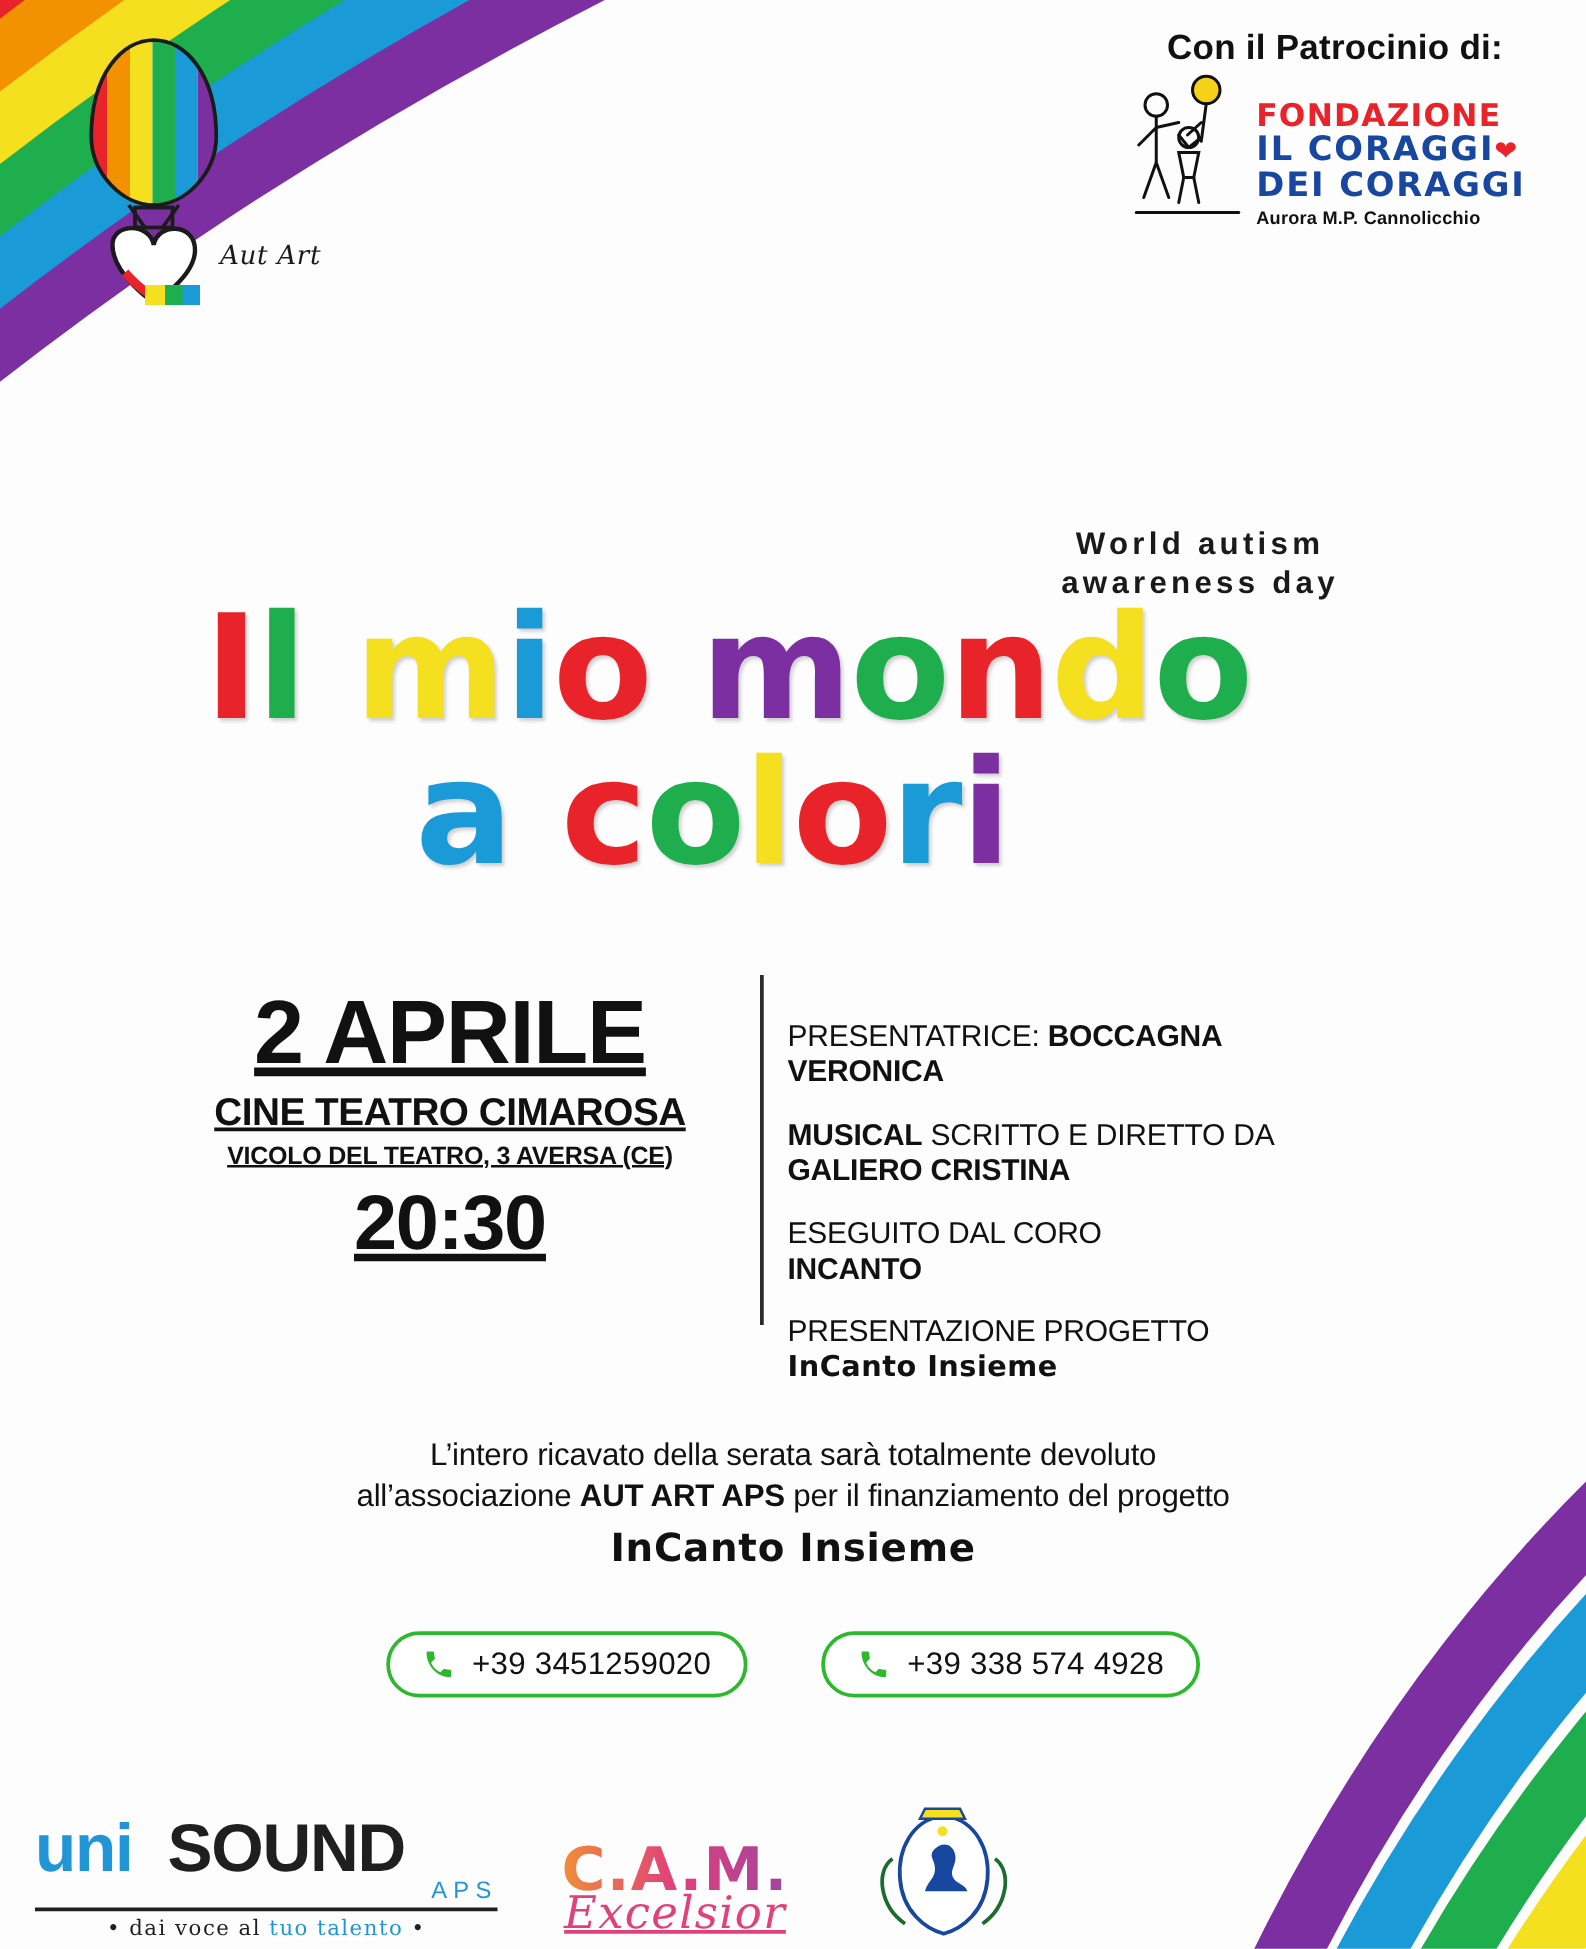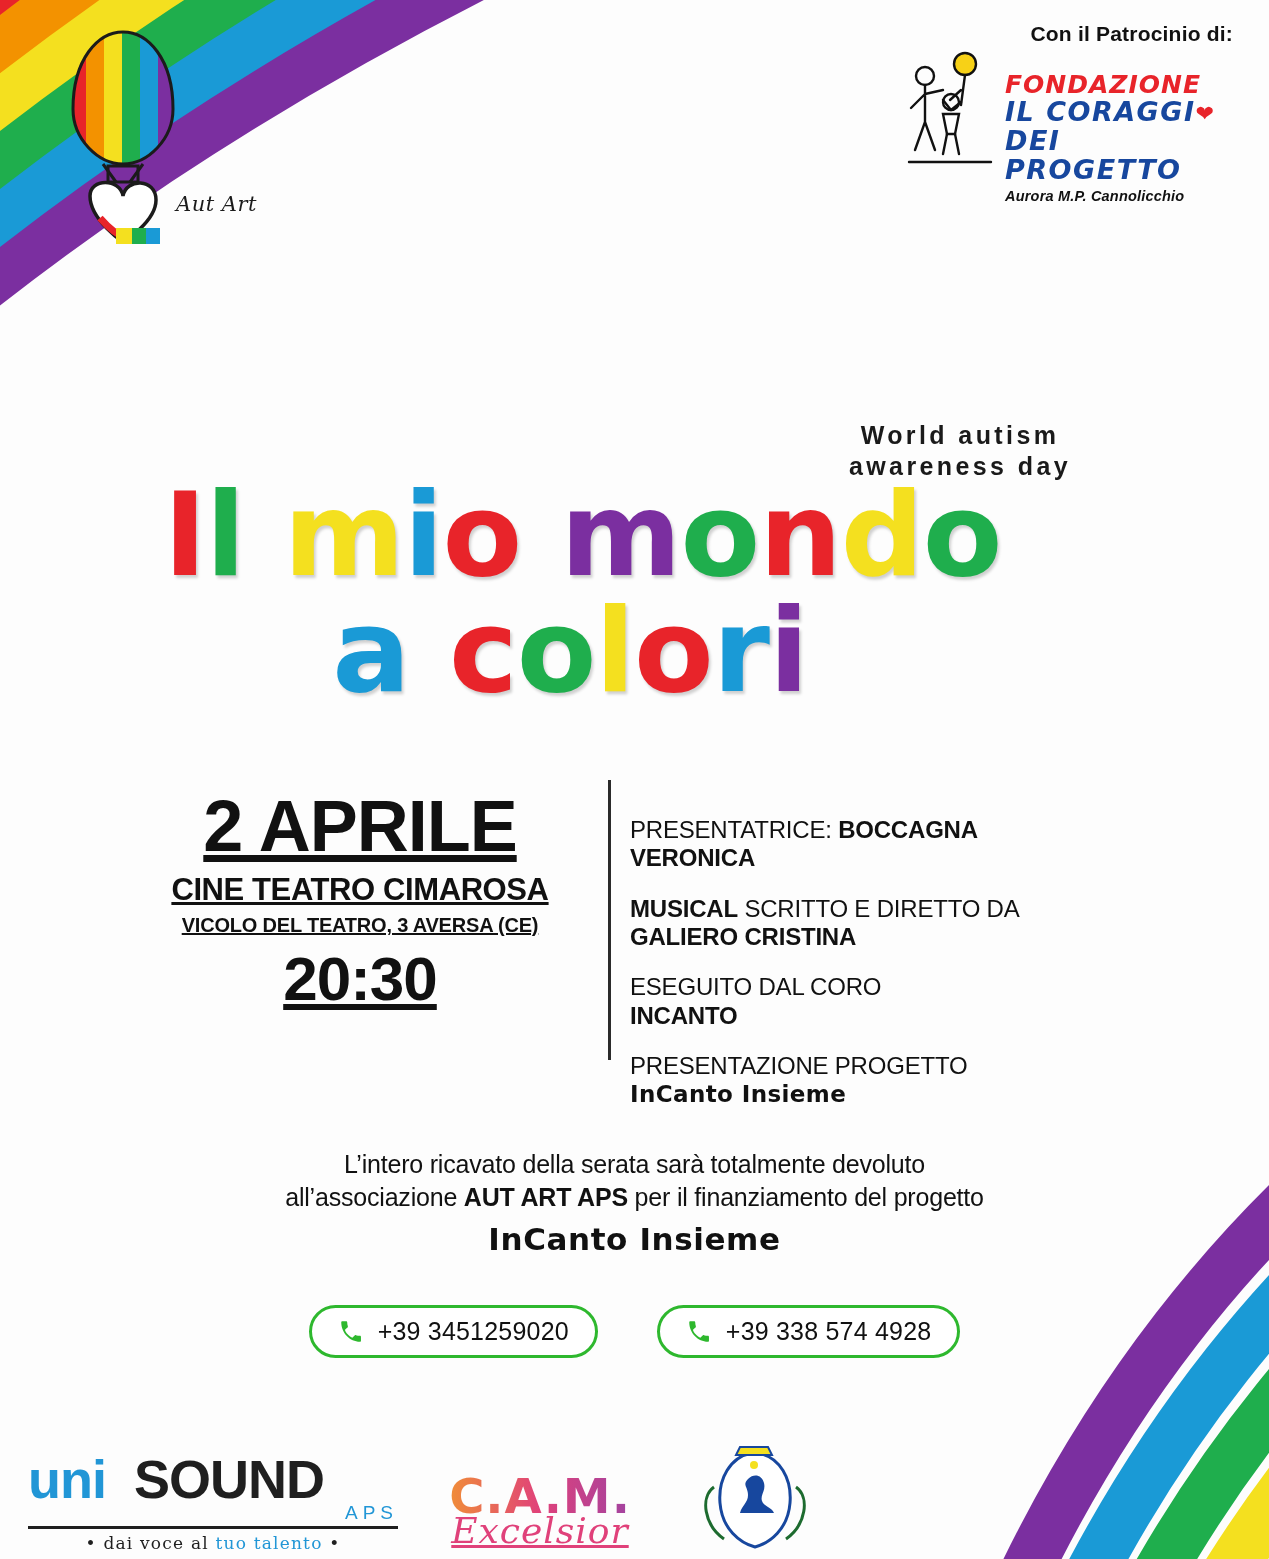--- a/index.html
+++ b/index.html
@@ -18,26 +18,26 @@
   
   .autart-logo{position:absolute;left:28px;top:14px;width:240px;height:250px;}
   .autart-logo .word{
     position:absolute;left:148px;top:178px;font-family:"DejaVu Serif",serif;
     font-style:italic;font-size:21px;color:#1b1b1b;letter-spacing:.5px;
   }
 
   
   .patrocinio{position:absolute;right:36px;top:22px;width:330px;text-align:left;}
   .patrocinio .con{
-    font-size:21px;font-weight:bold;color:#111;text-align:right;
+    font-size:28px;font-weight:bold;color:#111;text-align:center;
     margin:0 0 4px 0;letter-spacing:.2px;
   }
   .patrocinio .body{display:flex;align-items:flex-start;gap:6px;}
   .patrocinio .draw{width:96px;height:130px;flex:0 0 96px;}
-  .patrocinio .txt{padding-top:22px;font-style:italic;}
+  .patrocinio .txt{padding-top:22px;}
   .fond{
     font-family:"DejaVu Sans",sans-serif;font-weight:bold;color:#e8242a;
     font-size:25px;letter-spacing:1px;line-height:1;
   }
   .cor{
     font-family:"DejaVu Sans",sans-serif;font-weight:bold;color:#17479e;
     font-size:27px;letter-spacing:1.5px;line-height:1.08;
   }
   .cor .heart{color:#e8242a;font-size:22px;}
   .aurora{font-size:14.5px;font-weight:bold;color:#111;margin-top:4px;letter-spacing:.2px;}
@@ -182,21 +182,21 @@
           <path d="M22 35 L22 72 M22 44 L8 58 M22 44 L40 40 M22 72 L12 100 M22 72 L32 100"></path>
           <circle cx="48" cy="52" r="8"></circle>
           <path d="M40 64 L56 64 L52 84 L44 84 Z" fill="#fff"></path>
           <path d="M48 60 L40 50 M48 60 L58 52 M44 84 L40 104 M52 84 L56 104"></path>
           <path d="M6 112 L88 112"></path>
         </g>
       </svg>
       <div class="txt">
         <div class="fond">FONDAZIONE</div>
         <div class="cor"><span>IL CORAGGI</span><span class="heart">❤</span></div>
-        <div class="cor">DEI PROGETTO</div>
+        <div class="cor">DEI CORAGGI</div>
         <div class="aurora">Aurora M.P. Cannolicchio</div>
       </div>
     </div>
   </div>
 
   <div class="waad">World autism<br>awareness day</div>
 
   <div class="title">
     <div class="line l1">
       <span style="color:#e8242a">I</span><span style="color:#1fae4d">l</span>

